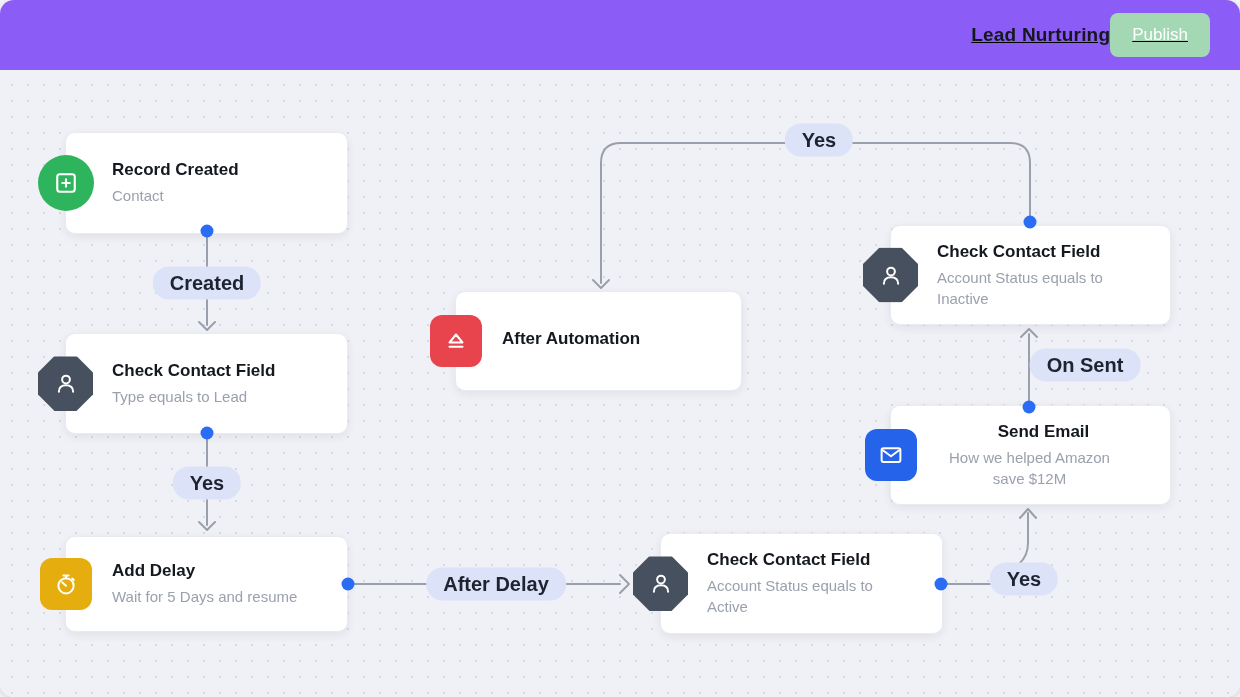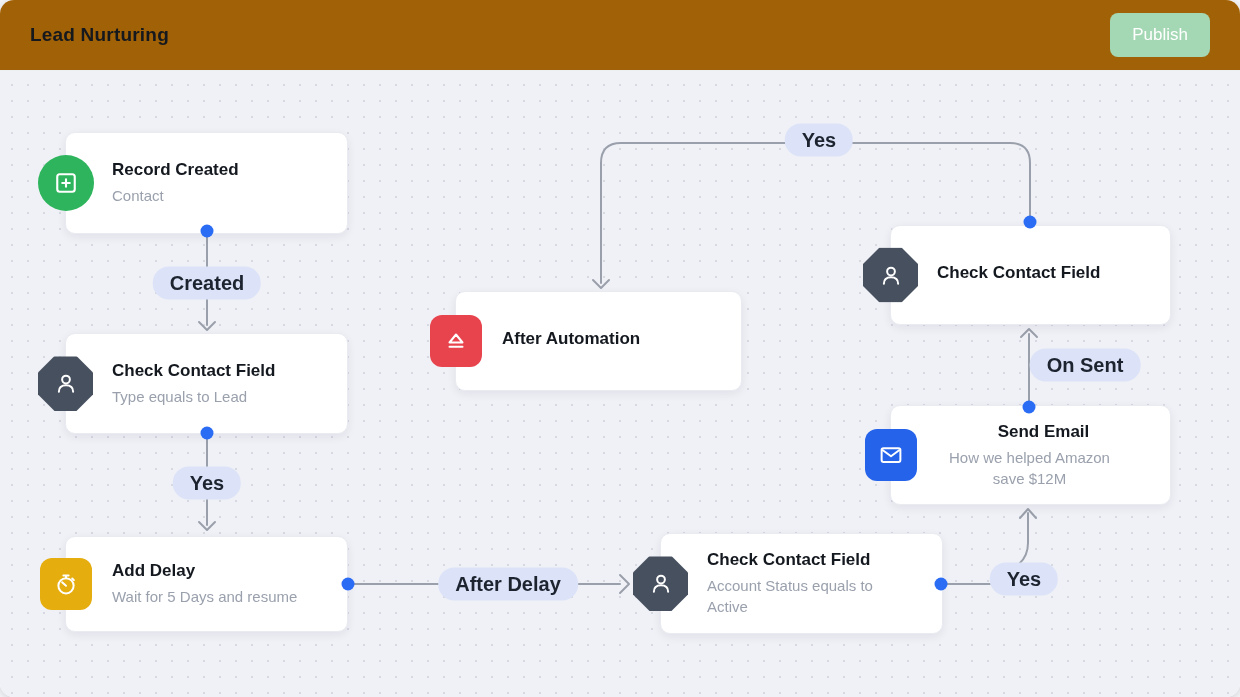--- a/index.html
+++ b/index.html
@@ -1,20 +1,20 @@
 <!DOCTYPE html>
 <html><head>
 <meta charset="utf-8">
 <style>
   * { margin:0; padding:0; box-sizing:border-box; }
   html,body { width:1240px; height:697px; background:#f6f7f9; font-family:"Liberation Sans", sans-serif; }
   .frame { position:relative; width:1240px; height:697px; background:#fff; border-radius:14px; overflow:hidden; box-shadow:0 2px 10px rgba(20,25,45,.18); }
 
   
-  .header { position:relative; height:71px; background:#a16207; border-bottom:1px solid #edeff3; display:flex; align-items:center; justify-content:space-between; padding:0 30px; z-index:5; }
+  .header { position:relative; height:71px; background:#8b5cf6; border-bottom:1px solid #edeff3; display:flex; align-items:center; justify-content:flex-end; padding:0 30px; z-index:5;text-decoration:underline; }
   .title { font-size:19px; font-weight:700; color:#15181d; letter-spacing:.2px; }
   .publish-btn { background:#a4d7b3; color:#ffffff; border:none; font-family:inherit; font-size:17px; font-weight:500; padding:12px 22px; border-radius:8px; cursor:pointer; }
 
   
   .canvas { position:absolute; top:71px; left:0; width:1240px; height:626px; background:#f0f1f6;
     background-image:radial-gradient(circle, #d6d9e2 1.1px, transparent 1.1px);
     background-size:16px 16px; background-position:4px 6px; }
   .wires { position:absolute; top:0; left:0; width:1240px; height:626px; }
 
   
@@ -68,21 +68,21 @@
 
       <path d="M1029,336 V263"></path>
         <path d="M1021,266 L1029,258 L1037,266"></path>
 
       <path d="M1030,151 V92 Q1030,72 1010,72 H621 Q601,72 601,92 V212"></path>
         <path d="M593,209 L601,217 L609,209"></path>
     </svg>
 
     <div class="pill" style="left:207px; top:212px;">Created</div>
     <div class="pill" style="left:207px; top:412px;">Yes</div>
-    <div class="pill" style="left:508px; top:513px;">After Delay</div>
+    <div class="pill" style="left:496px; top:513px;">After Delay</div>
     <div class="pill" style="left:1024px; top:508px;">Yes</div>
     <div class="pill" style="left:1085px; top:294px;">On Sent</div>
     <div class="pill" style="left:819px; top:69px;">Yes</div>
 
     <div class="node" style="left:65px; top:61px; width:283px; height:102px;">
       <span class="node-icon icon-circle" style="background:#2db45c;">
         <svg viewBox="0 0 24 24" stroke="#fff" stroke-width="1.7" fill="none" stroke-linecap="round">
           <rect x="5" y="5" width="14" height="14" rx="2"></rect>
             <path d="M12 9 V15 M9 12 H15"></path>
         </svg>
@@ -136,20 +136,21 @@
     </div>
 
     <div class="node" style="left:890px; top:154px; width:281px; height:100px;">
       <span class="node-icon icon-octagon" style="background:#47505f;">
         <svg viewBox="0 0 24 24" stroke="#fff" stroke-width="1.6" fill="none" stroke-linecap="round">
           <circle cx="12" cy="8.8" r="3.1"></circle>
             <path d="M6.3 18.6 C6.3 15 8.9 13.4 12 13.4 C15.1 13.4 17.7 15 17.7 18.6"></path>
         </svg>
       </span>
       <div class="node-title">Check Contact Field</div>
+      <div class="node-subtitle" style="max-width:190px;">Account Status equals to Inactive</div>
     </div>
 
     <div class="node" style="left:455px; top:220px; width:287px; height:100px;">
       <span class="node-icon icon-square" style="background:#e8444d;">
         <svg viewBox="0 0 24 24" stroke="#fff" stroke-width="1.6" fill="none" stroke-linecap="round" stroke-linejoin="round">
           <path d="M12 6.8 L17.2 13.2 H6.8 Z"></path>
             <path d="M6.8 16.6 H17.2"></path>
         </svg>
       </span>
       <div class="node-title">After Automation</div>

